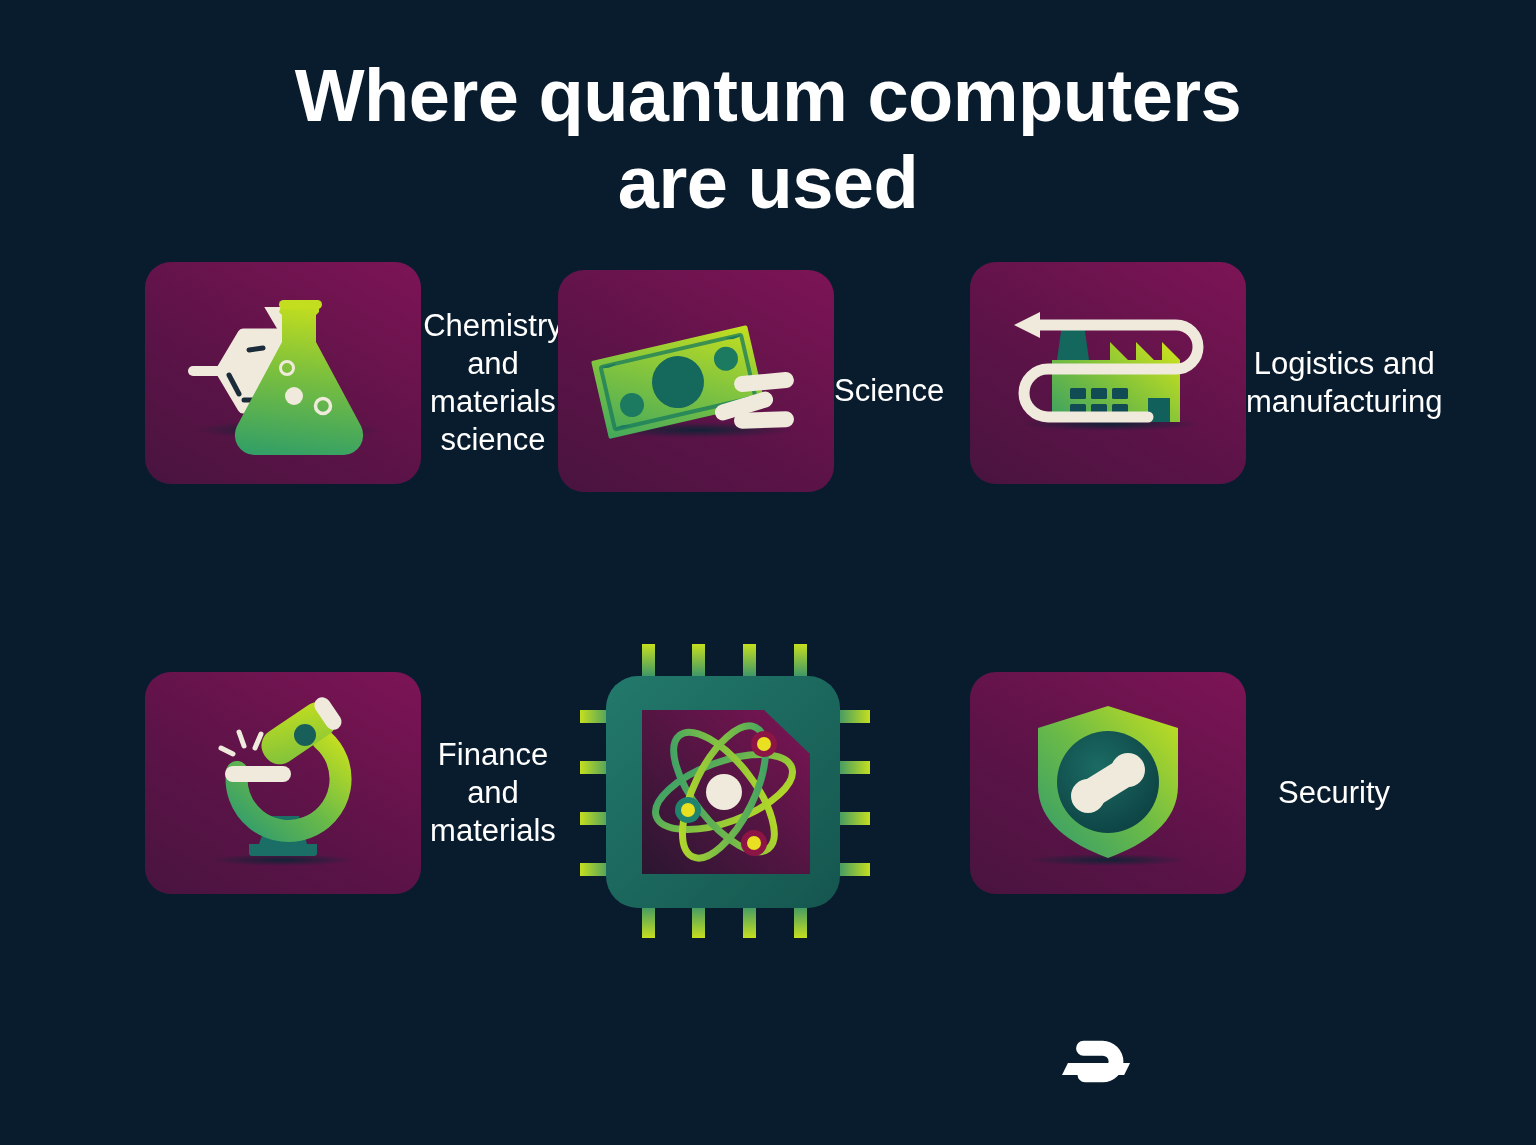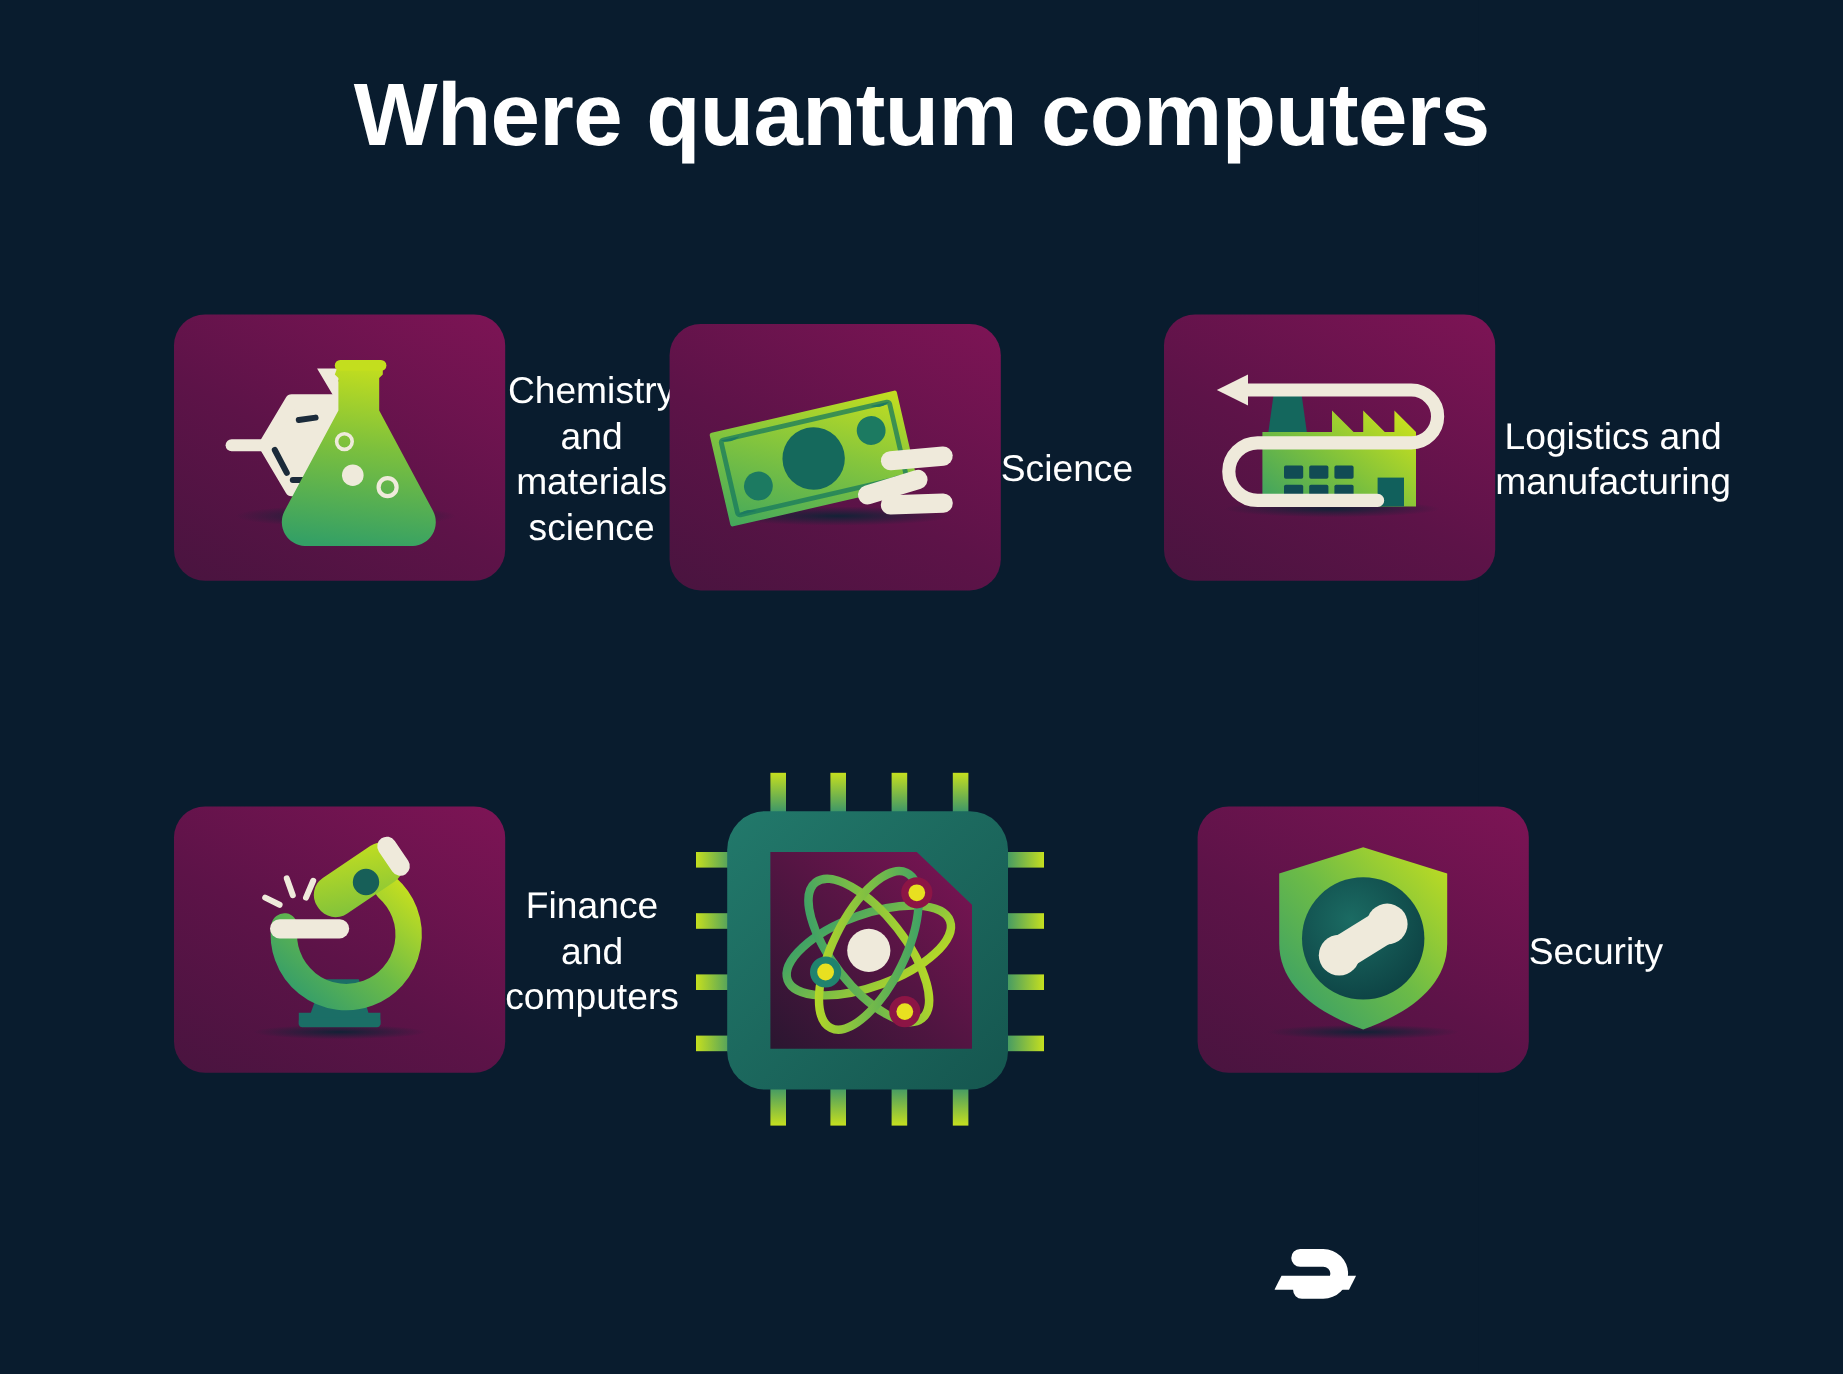--- a/index.html
+++ b/index.html
@@ -49,21 +49,21 @@
     width: 420px;
     display: flex;
     flex-direction: row;
     align-items: center;
   }
   .cell-r1c1 { left: 145px; top: 262px; }
   .cell-r1c2 { left: 558px; top: 270px; }
   .cell-r1c3 { left: 970px; top: 262px; }
   .cell-r2c1 { left: 145px; top: 672px; }
   .cell-r2c2 { left: 558px; top: 630px; }
-  .cell-r2c3 { left: 998px; top: 672px; }
+  .cell-r2c3 { left: 970px; top: 672px; justify-content: space-between; }
 
   .card {
     width: 276px;
     height: 222px;
     border-radius: 26px;
     background: linear-gradient(30deg, #49143f 0%, #5d1348 45%, #7d1455 100%);
     position: relative;
     overflow: hidden;
     flex: none;
   }
@@ -109,20 +109,21 @@
     line-height: 1;
   }
 </style>
 </head>
 <body>
 
 <div class="infographic">
 
   <div class="title">
     <span class="line">Where quantum computers</span>
+    <span class="line">are used</span>
   </div>
 
   <div class="grid">
 
     <div class="cell cell-r1c1">
       <div class="card">
         <svg viewBox="0 0 276 222">
           <defs>
             <linearGradient id="flaskGrad" x1="0.5" y1="0" x2="0.4" y2="1">
               <stop offset="0" stop-color="#c3de1e"></stop>
@@ -284,21 +285,21 @@
 
           <g stroke="#efeadb" stroke-width="5" stroke-linecap="round">
             <line x1="76" y1="76" x2="88" y2="82"></line>
             <line x1="94" y1="60" x2="99" y2="74"></line>
             <line x1="116" y1="62" x2="110" y2="76"></line>
           </g>
         </svg>
       </div>
       <div class="caption">
         <span class="cline">Finance and</span>
-        <span class="cline">computers</span>
+        <span class="cline">materials</span>
       </div>
     </div>
 
     <div class="cell cell-r2c2">
       <div class="chip-holder">
         <svg viewBox="0 0 330 320">
           <defs>
             <linearGradient id="pinV" x1="0" y1="0" x2="0" y2="1">
               <stop offset="0" stop-color="#c5df1f"></stop>
               <stop offset="1" stop-color="#2f8f70"></stop>

